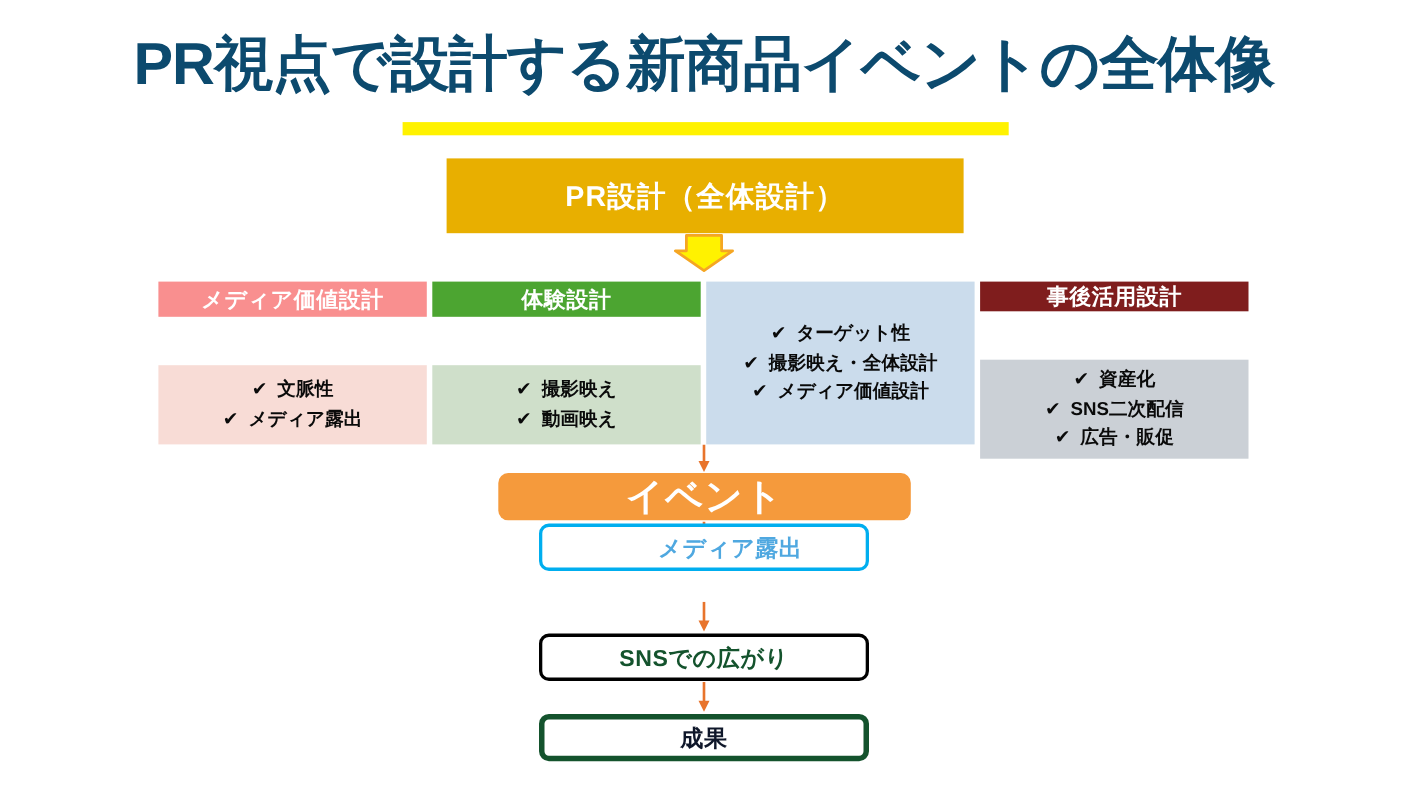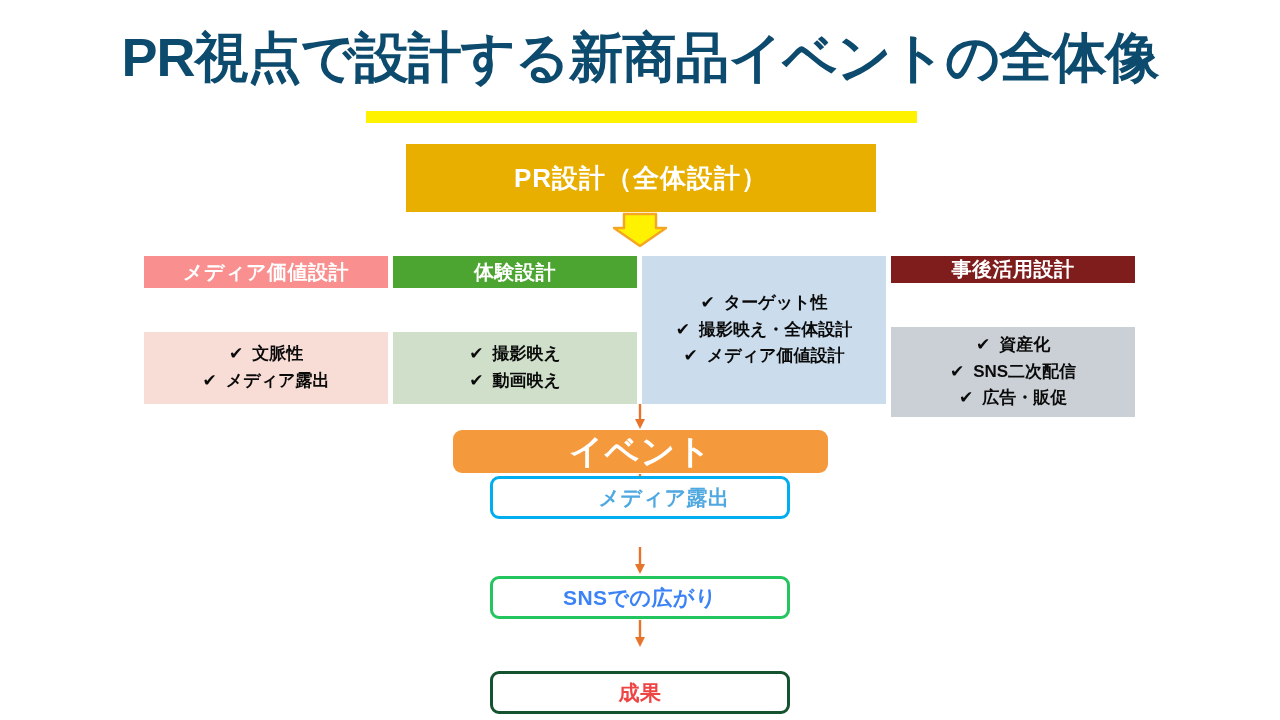--- a/index.html
+++ b/index.html
@@ -80,22 +80,22 @@
     letter-spacing: 1px;
   }
   .flow-box {
     position: absolute; left: 490px;
     width: 300px; height: 43px;
     background: #ffffff; border-radius: 9px;
     display: flex; align-items: center; justify-content: center;
     font-size: 21px; font-weight: bold; letter-spacing: 0.5px;
   }
   .flow-media  { top: 476px; border: 3px solid #00AEEF; color: #4FA8E0; padding-left: 48px; }
-  .flow-sns    { top: 576px; border: 3px solid #22c55e; color: #3b82f6; }
-  .flow-result { top: 671px; border: 3px solid #14532d; color: #ef4444; }
+  .flow-sns    { top: 576px; border: 3px solid #000000; color: #14532d; }
+  .flow-result { top: 649px; border: 5px solid #14532d; color: #0f172a; }
 </style>
 </head>
 <body>
 
 <div class="slide">
 
   <div class="title">PR視点で設計する新商品イベントの全体像</div>
   <div class="title-underline"></div>
 
   <div class="pr-box">

